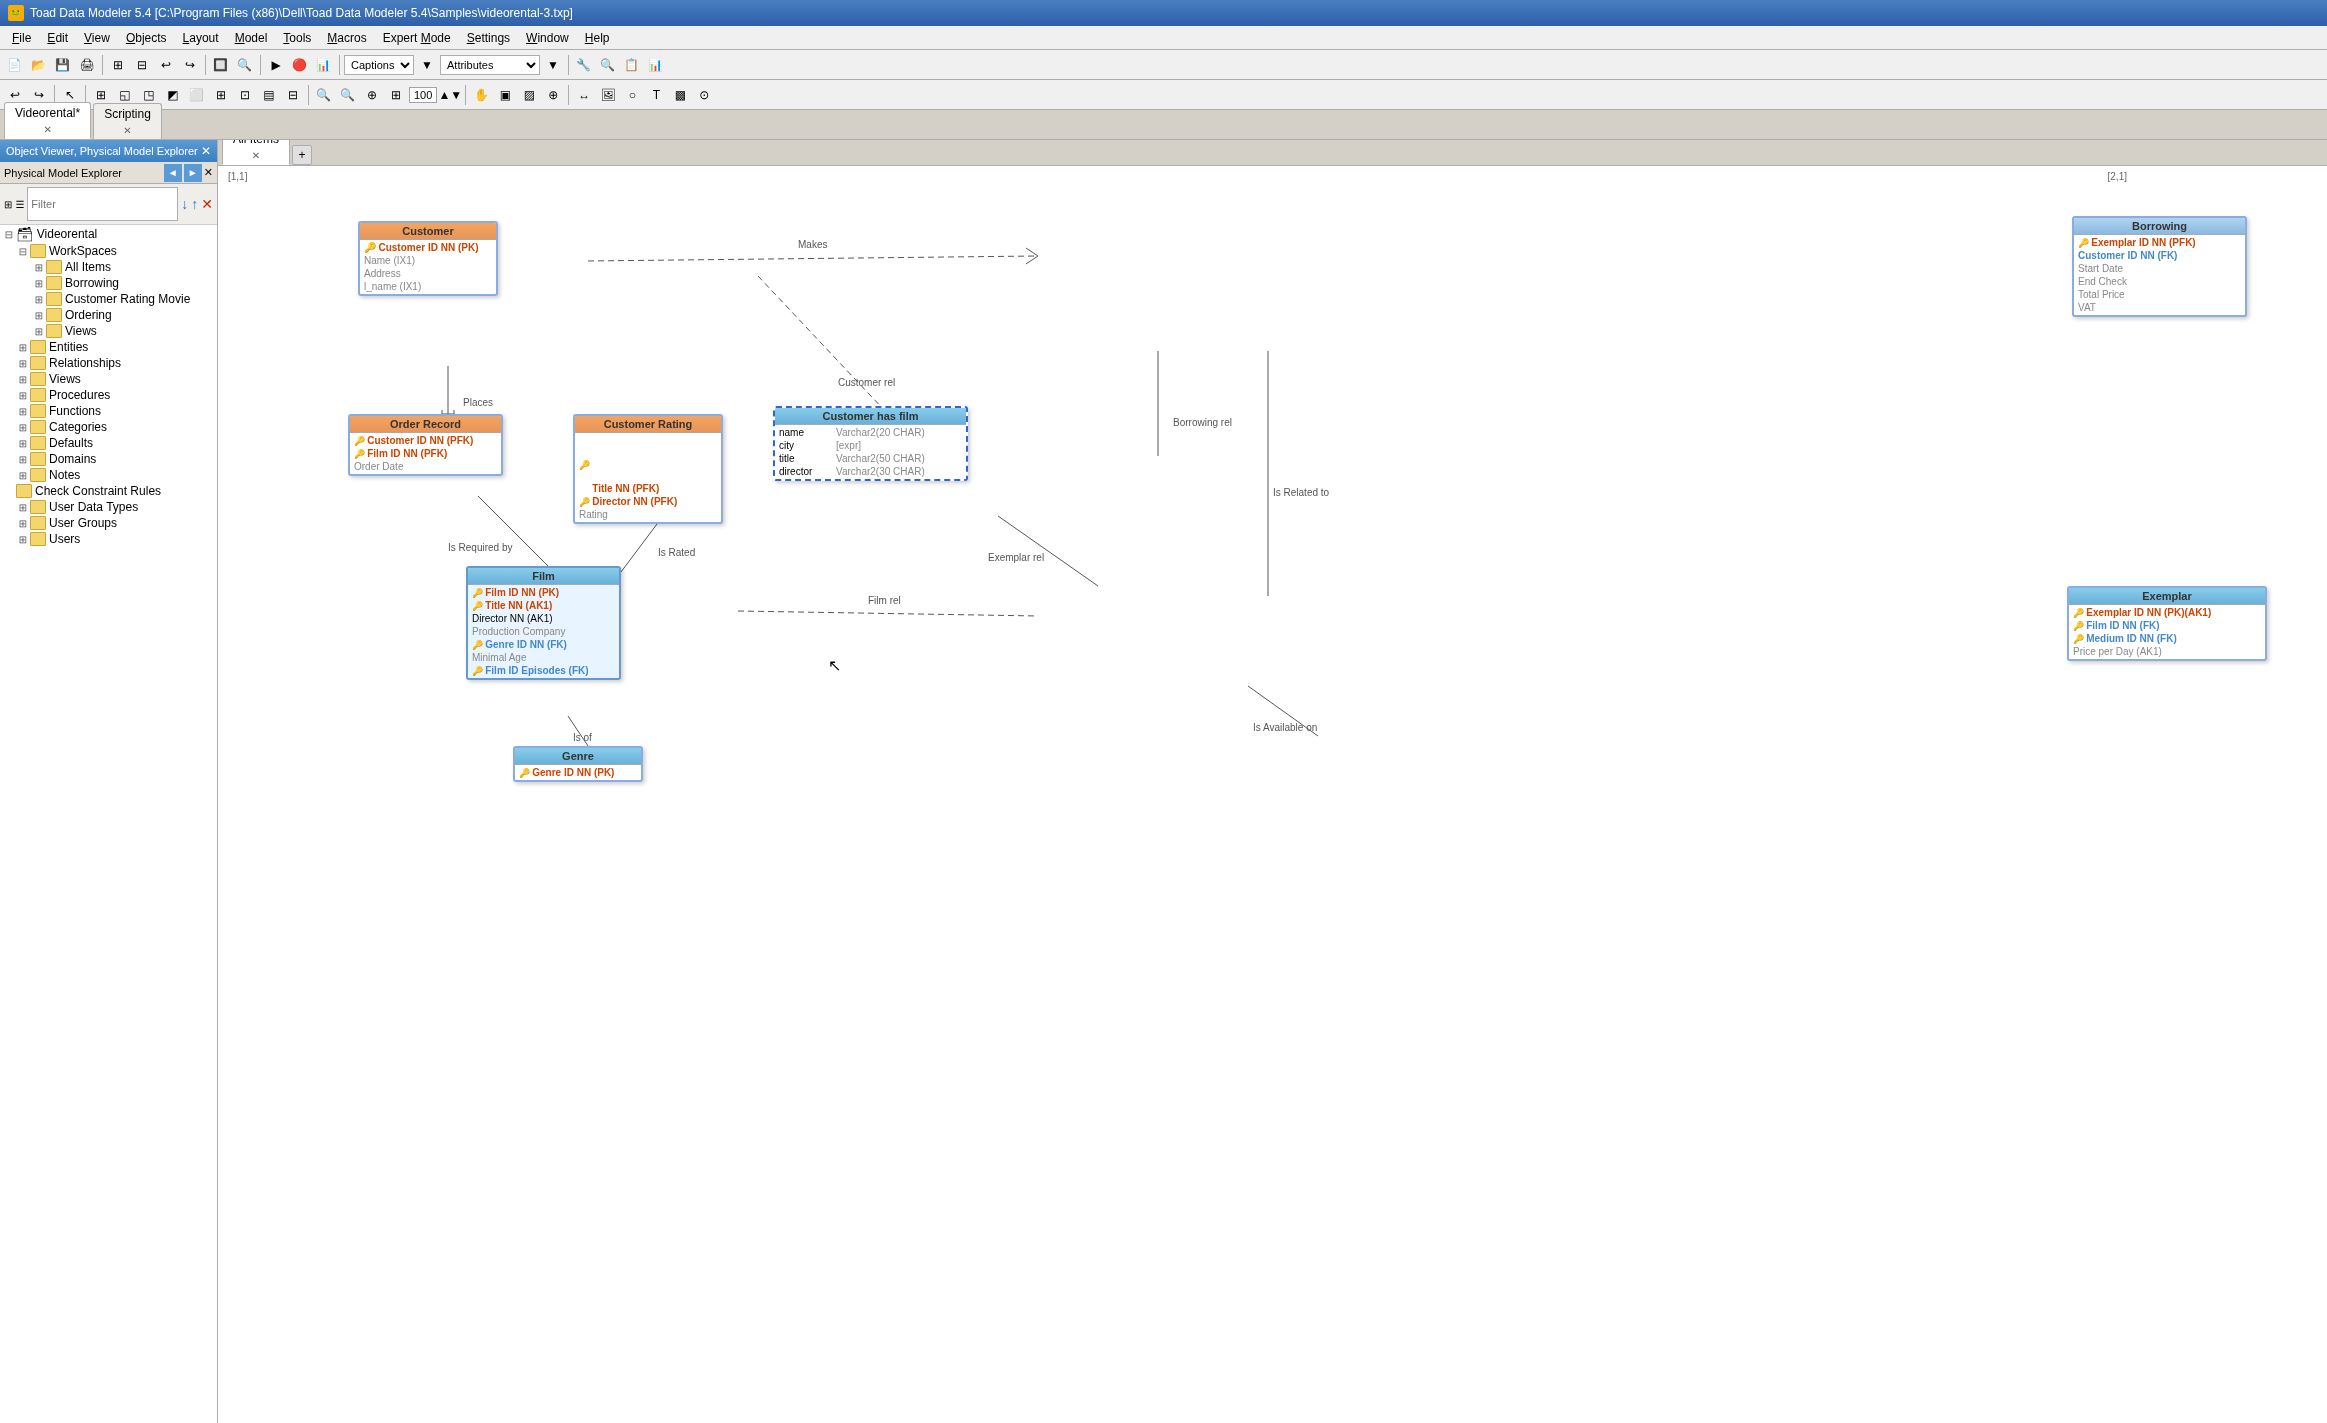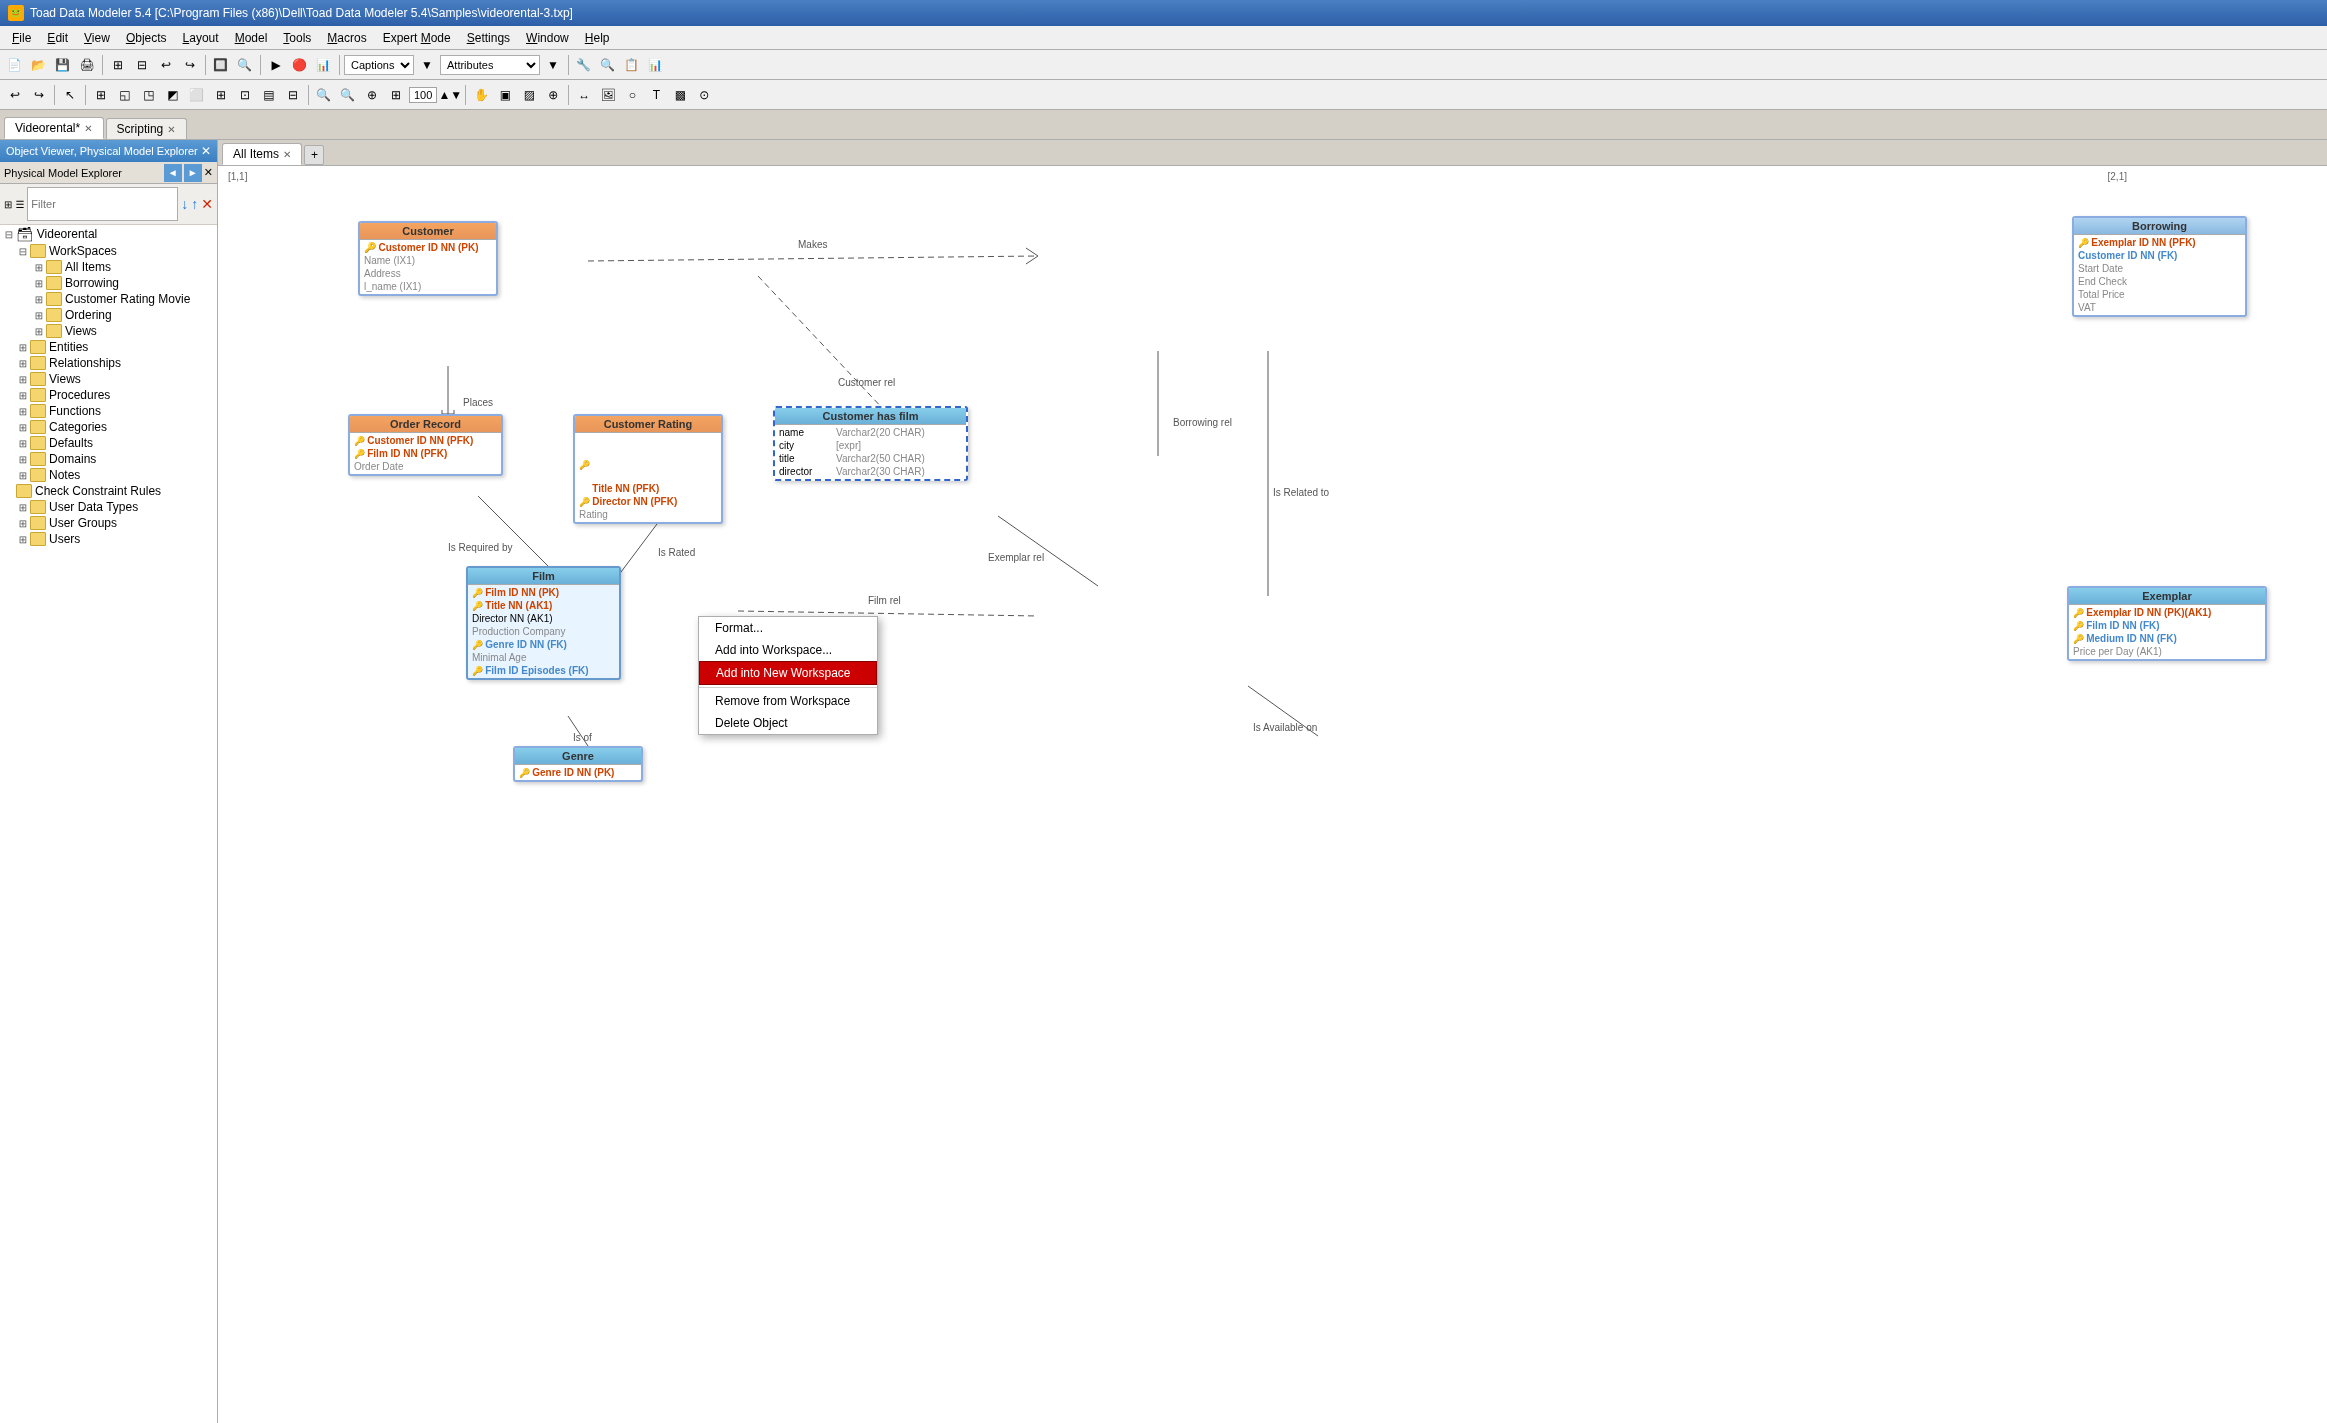--- a/index.html
+++ b/index.html
@@ -15,21 +15,21 @@
     .menu-item .underline { text-decoration: underline; }
 
     
     .toolbar { background: #f0f0f0; border-bottom: 1px solid #adadad; display: flex; align-items: center; padding: 2px 4px; gap: 2px; height: 30px; flex-wrap: nowrap; }
     .toolbar-btn { width: 22px; height: 22px; border: 1px solid transparent; background: transparent; cursor: pointer; display: flex; align-items: center; justify-content: center; font-size: 12px; border-radius: 2px; }
     .toolbar-sep { width: 1px; height: 20px; background: #adadad; margin: 0 2px; }
     .toolbar-combo { height: 20px; border: 1px solid #adadad; background: white; font-size: 11px; padding: 0 2px; }
 
     
     #tab-bar { background: #d4d0c8; display: flex; align-items: flex-end; padding: 4px 4px 0 4px; gap: 2px; height: 30px; border-bottom: 1px solid #adadad; }
-    .tab { background: #f0eeea; border: 1px solid #adadad; border-bottom: none; padding: 3px 10px; cursor: pointer; font-size: 12px; border-radius: 3px 3px 0 0; display: flex; align-items: center; gap: 4px; }
+    .tab { background: #f0eeea; border: 1px solid #adadad; border-bottom: none; padding: 3px 10px; cursor: pointer; font-size: 12px; border-radius: 3px 3px 0 0; display: flex; align-items: center; gap: 4px; flex-direction: column; }
     .tab.active { background: white; border-bottom: 1px solid white; z-index: 1; }
     .tab-close { font-size: 10px; color: #666; cursor: pointer; }
 
     
     #main-area { display: flex; height: calc(100vh - 115px); }
 
     
     #left-panel { width: 218px; min-width: 218px; background: #f0eeea; border-right: 1px solid #adadad; display: flex; flex-direction: column; overflow: hidden; }
     #panel-header { background: linear-gradient(to bottom, #5b9bd5, #3a7fc1); color: white; padding: 3px 6px; font-size: 11px; display: flex; align-items: center; justify-content: space-between; height: 22px; }
     #panel-subheader { background: #e4e0d8; padding: 2px 4px; font-size: 11px; display: flex; align-items: center; justify-content: space-between; height: 22px; border-bottom: 1px solid #adadad; }
@@ -545,26 +545,18 @@
           <div class="table-row">
             <span style="color:#cc6600; font-size:9px;">🔑</span>
             <span style="color:#4488cc; font-weight:bold; font-size:10px;">Medium ID NN (FK)</span>
           </div>
           <div class="table-row">
             <span class="gray-text">Price per Day (AK1)</span>
           </div>
         </div>
       </div>
 
-      <div id="context-menu" style="left:480px; top:450px;">
-        <div class="ctx-item">Format...</div>
-        <div class="ctx-item">Add into Workspace...</div>
-        <div class="ctx-item highlighted">Add into New Workspace</div>
-        <div class="ctx-sep"></div>
-        <div class="ctx-item">Remove from Workspace</div>
-        <div class="ctx-item">Delete Object</div>
-      </div>
 
       <div style="position:absolute; left:610px; top:490px; font-size:16px; pointer-events:none;">↖</div>
 
     </div>
   </div>
 </div>
 
 </body></html>

